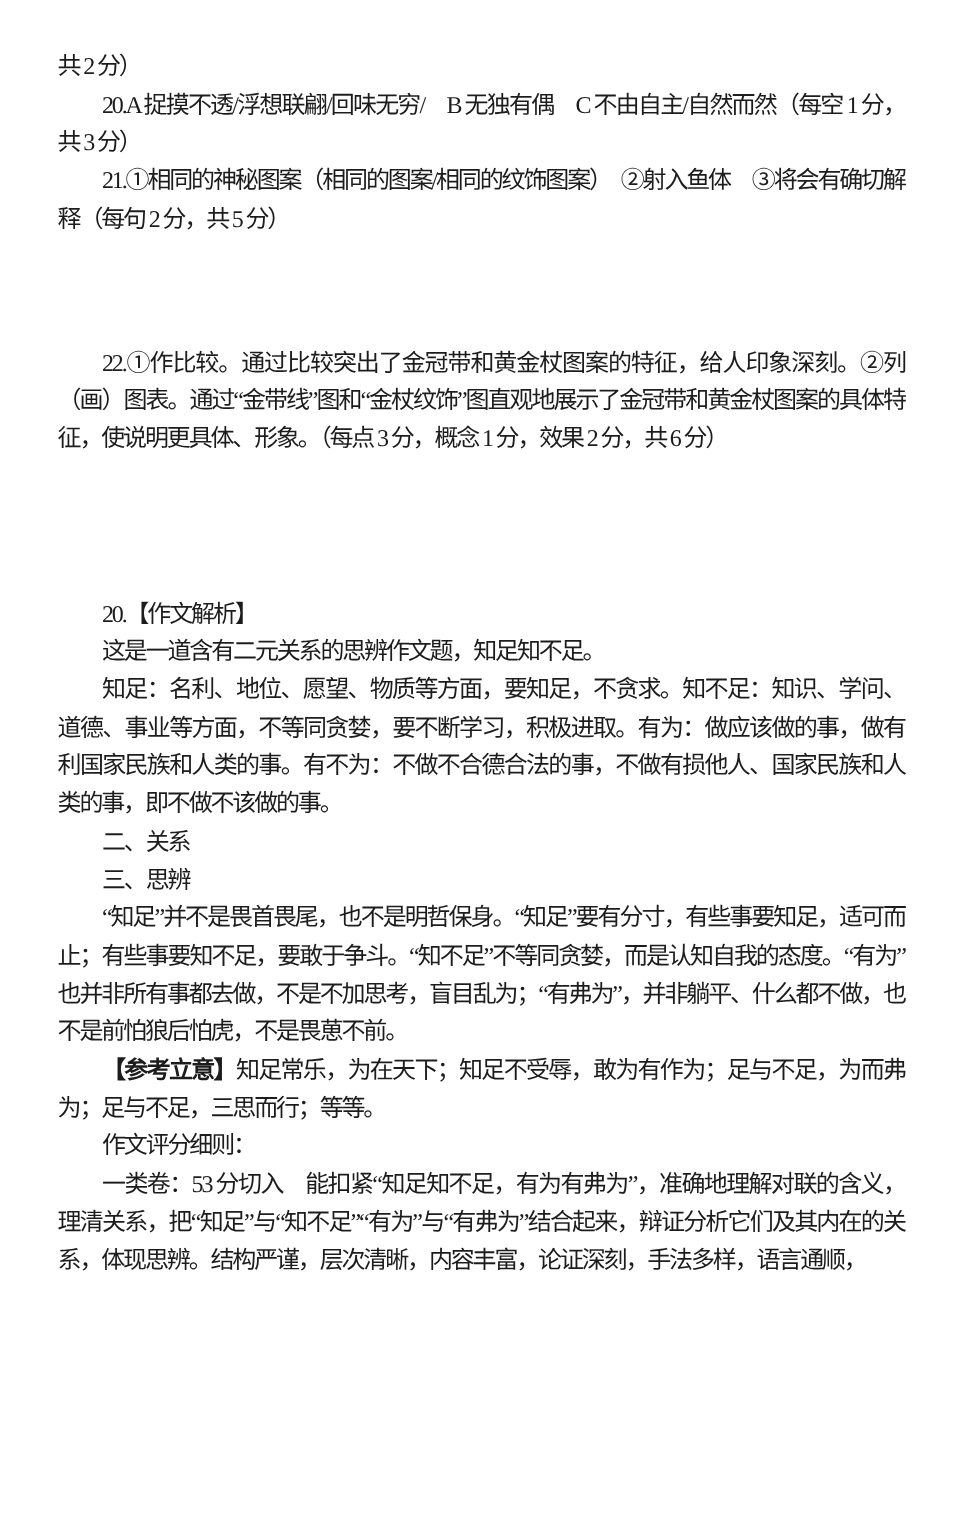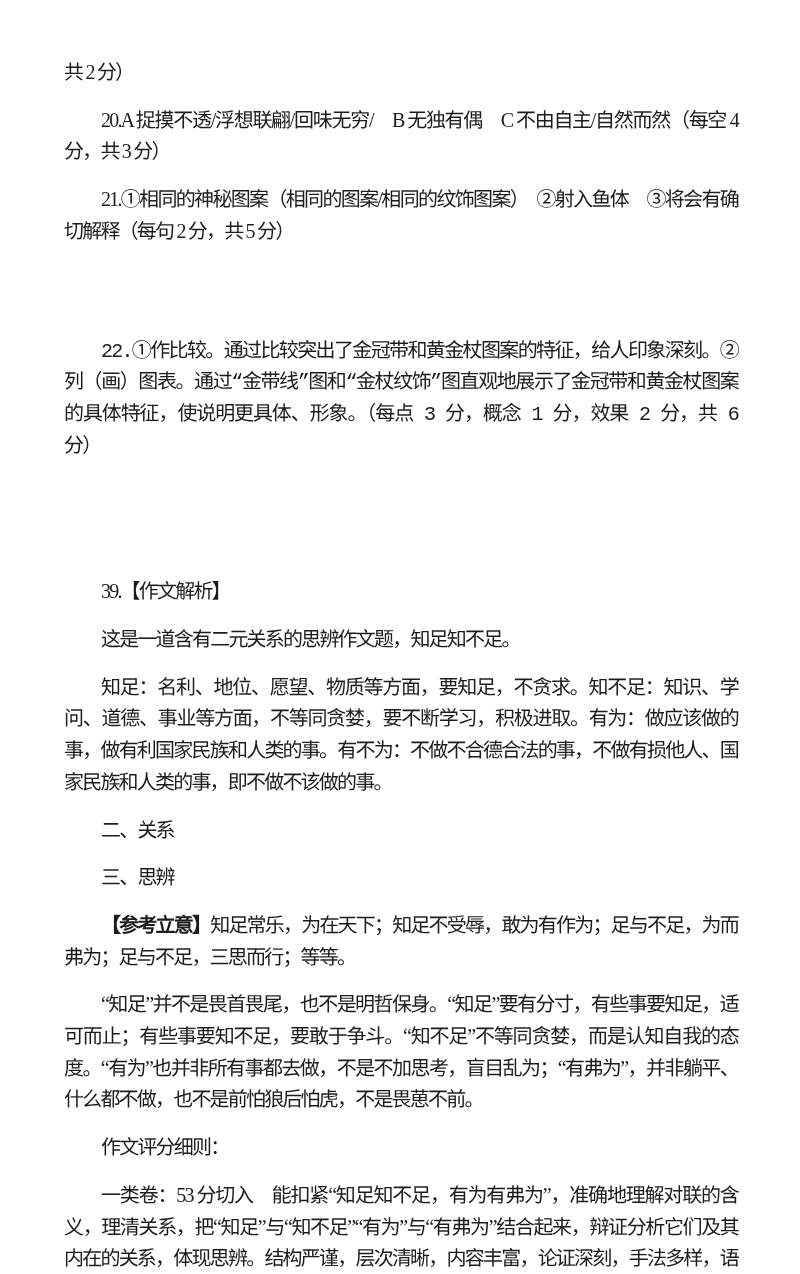--- a/index.html
+++ b/index.html
@@ -16,57 +16,57 @@
   }
   .doc {
     padding: 41px 46px 0 48px;
     font-size: 20px;
     letter-spacing: -1.8px;
     line-height: 31.7px;
     text-align: justify;
     text-justify: inter-character;
   }
   .doc p, .doc h3 {
-    margin: 16px;
+    margin: 0;
     padding: 0;
     font-size: 20px;
     font-weight: normal;
   }
   .ind { text-indent: 37px; }
   .hd  { font-weight: bold; }
-  .gap-lg { margin-top: 88px !important; font-family: Liberation Mono, monospace; }
+  .gap-lg { margin-top: 88px !important; }
   .gap-xl { margin-top: 114px !important; }
   b { font-weight: bold; }
 </style>
 </head>
 <body>
 
 <div class="doc">
 
   <p>共 2 分）</p>
 
-  <p class="ind">20.A 捉摸不透/浮想联翩/回味无穷/　B 无独有偶　C 不由自主/自然而然（每空 4 分，共 3 分）</p>
+  <p class="ind">20.A 捉摸不透/浮想联翩/回味无穷/　B 无独有偶　C 不由自主/自然而然（每空 1 分，共 3 分）</p>
 
   <p class="ind">21.①相同的神秘图案（相同的图案/相同的纹饰图案）　②射入鱼体　③将会有确切解释（每句 2 分，共 5 分）</p>
 
   <p class="ind gap-lg">22.①作比较。通过比较突出了金冠带和黄金杖图案的特征，给人印象深刻。②列（画）图表。通过“金带线”图和“金杖纹饰”图直观地展示了金冠带和黄金杖图案的具体特征，使说明更具体、形象。（每点 3 分，概念 1 分，效果 2 分，共 6 分）</p>
 
-  <p class="ind gap-xl">39.【作文解析】</p>
+  <p class="ind gap-xl">20.【作文解析】</p>
 
   <p class="ind">这是一道含有二元关系的思辨作文题，知足知不足。</p>
 
 
   <p class="ind">知足：名利、地位、愿望、物质等方面，要知足，不贪求。知不足：知识、学问、道德、事业等方面，不等同贪婪，要不断学习，积极进取。有为：做应该做的事，做有利国家民族和人类的事。有不为：不做不合德合法的事，不做有损他人、国家民族和人类的事，即不做不该做的事。</p>
 
   <h3 class="ind hd">二、关系</h3>
 
 
   <h3 class="ind hd">三、思辨</h3>
 
+  <p class="ind">“知足”并不是畏首畏尾，也不是明哲保身。“知足”要有分寸，有些事要知足，适可而止；有些事要知不足，要敢于争斗。“知不足”不等同贪婪，而是认知自我的态度。“有为”也并非所有事都去做，不是不加思考，盲目乱为；“有弗为”，并非躺平、什么都不做，也不是前怕狼后怕虎，不是畏葸不前。</p>
+
   <p class="ind"><b>【参考立意】</b><span>知足常乐，为在天下；知足不受辱，敢为有作为；足与不足，为而弗为；足与不足，三思而行；等等。</span></p>
-
-  <p class="ind">“知足”并不是畏首畏尾，也不是明哲保身。“知足”要有分寸，有些事要知足，适可而止；有些事要知不足，要敢于争斗。“知不足”不等同贪婪，而是认知自我的态度。“有为”也并非所有事都去做，不是不加思考，盲目乱为；“有弗为”，并非躺平、什么都不做，也不是前怕狼后怕虎，不是畏葸不前。</p>
 
   <h3 class="ind hd">作文评分细则：</h3>
 
   <p class="ind">一类卷：53 分切入　能扣紧“知足知不足，有为有弗为”，准确地理解对联的含义，理清关系，把“知足”与“知不足”“有为”与“有弗为”结合起来，辩证分析它们及其内在的关系，体现思辨。结构严谨，层次清晰，内容丰富，论证深刻，手法多样，语言通顺，</p>
 
 </div>
 
 </body></html>

